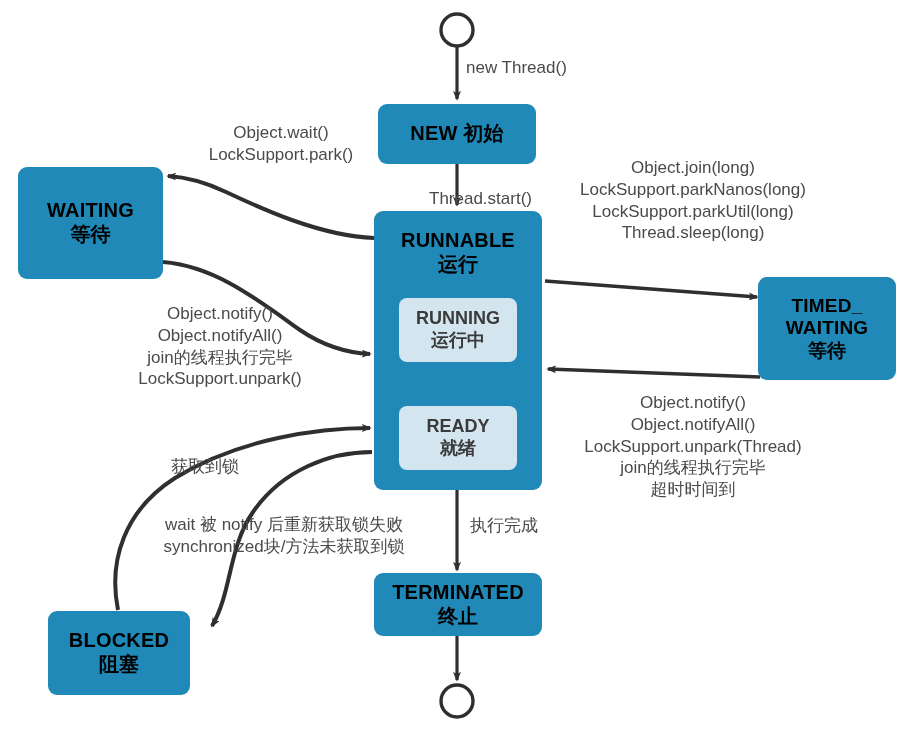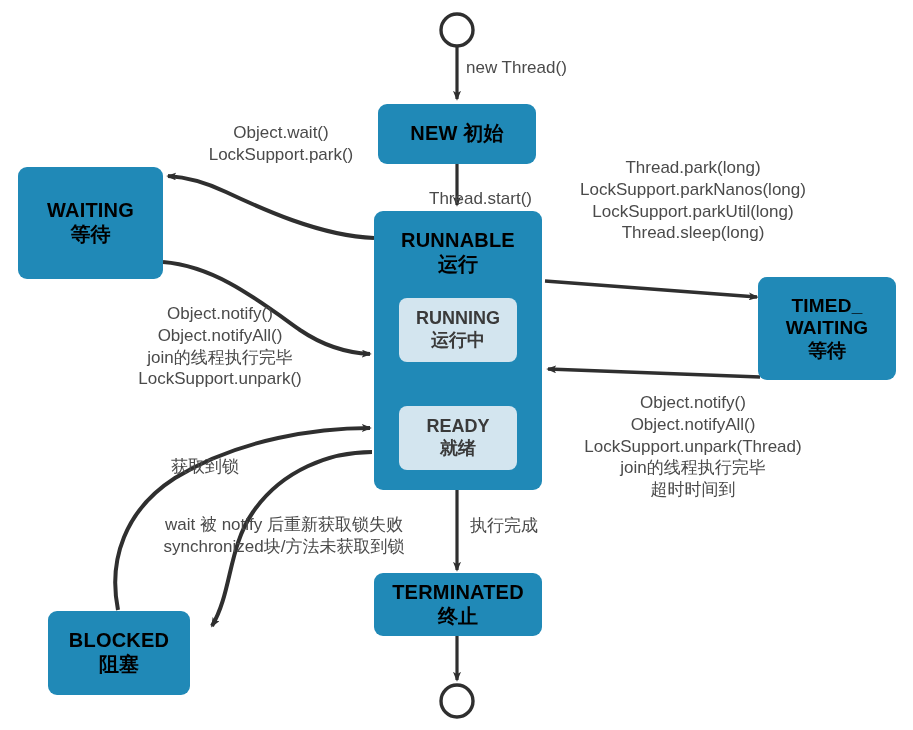--- a/index.html
+++ b/index.html
@@ -169,21 +169,21 @@
   </div>
 
   <div class="lbl c" style="left:100px; top:303px; width:240px;">
     <div>Object.notify()</div>
     <div>Object.notifyAll()</div>
     <div>join的线程执行完毕</div>
     <div>LockSupport.unpark()</div>
   </div>
 
   <div class="lbl c" style="left:553px; top:157px; width:280px;">
-    <div>Thread.park(long)</div>
+    <div>Object.join(long)</div>
     <div>LockSupport.parkNanos(long)</div>
     <div>LockSupport.parkUtil(long)</div>
     <div>Thread.sleep(long)</div>
   </div>
 
   <div class="lbl c" style="left:553px; top:392px; width:280px;">
     <div>Object.notify()</div>
     <div>Object.notifyAll()</div>
     <div>LockSupport.unpark(Thread)</div>
     <div>join的线程执行完毕</div>

